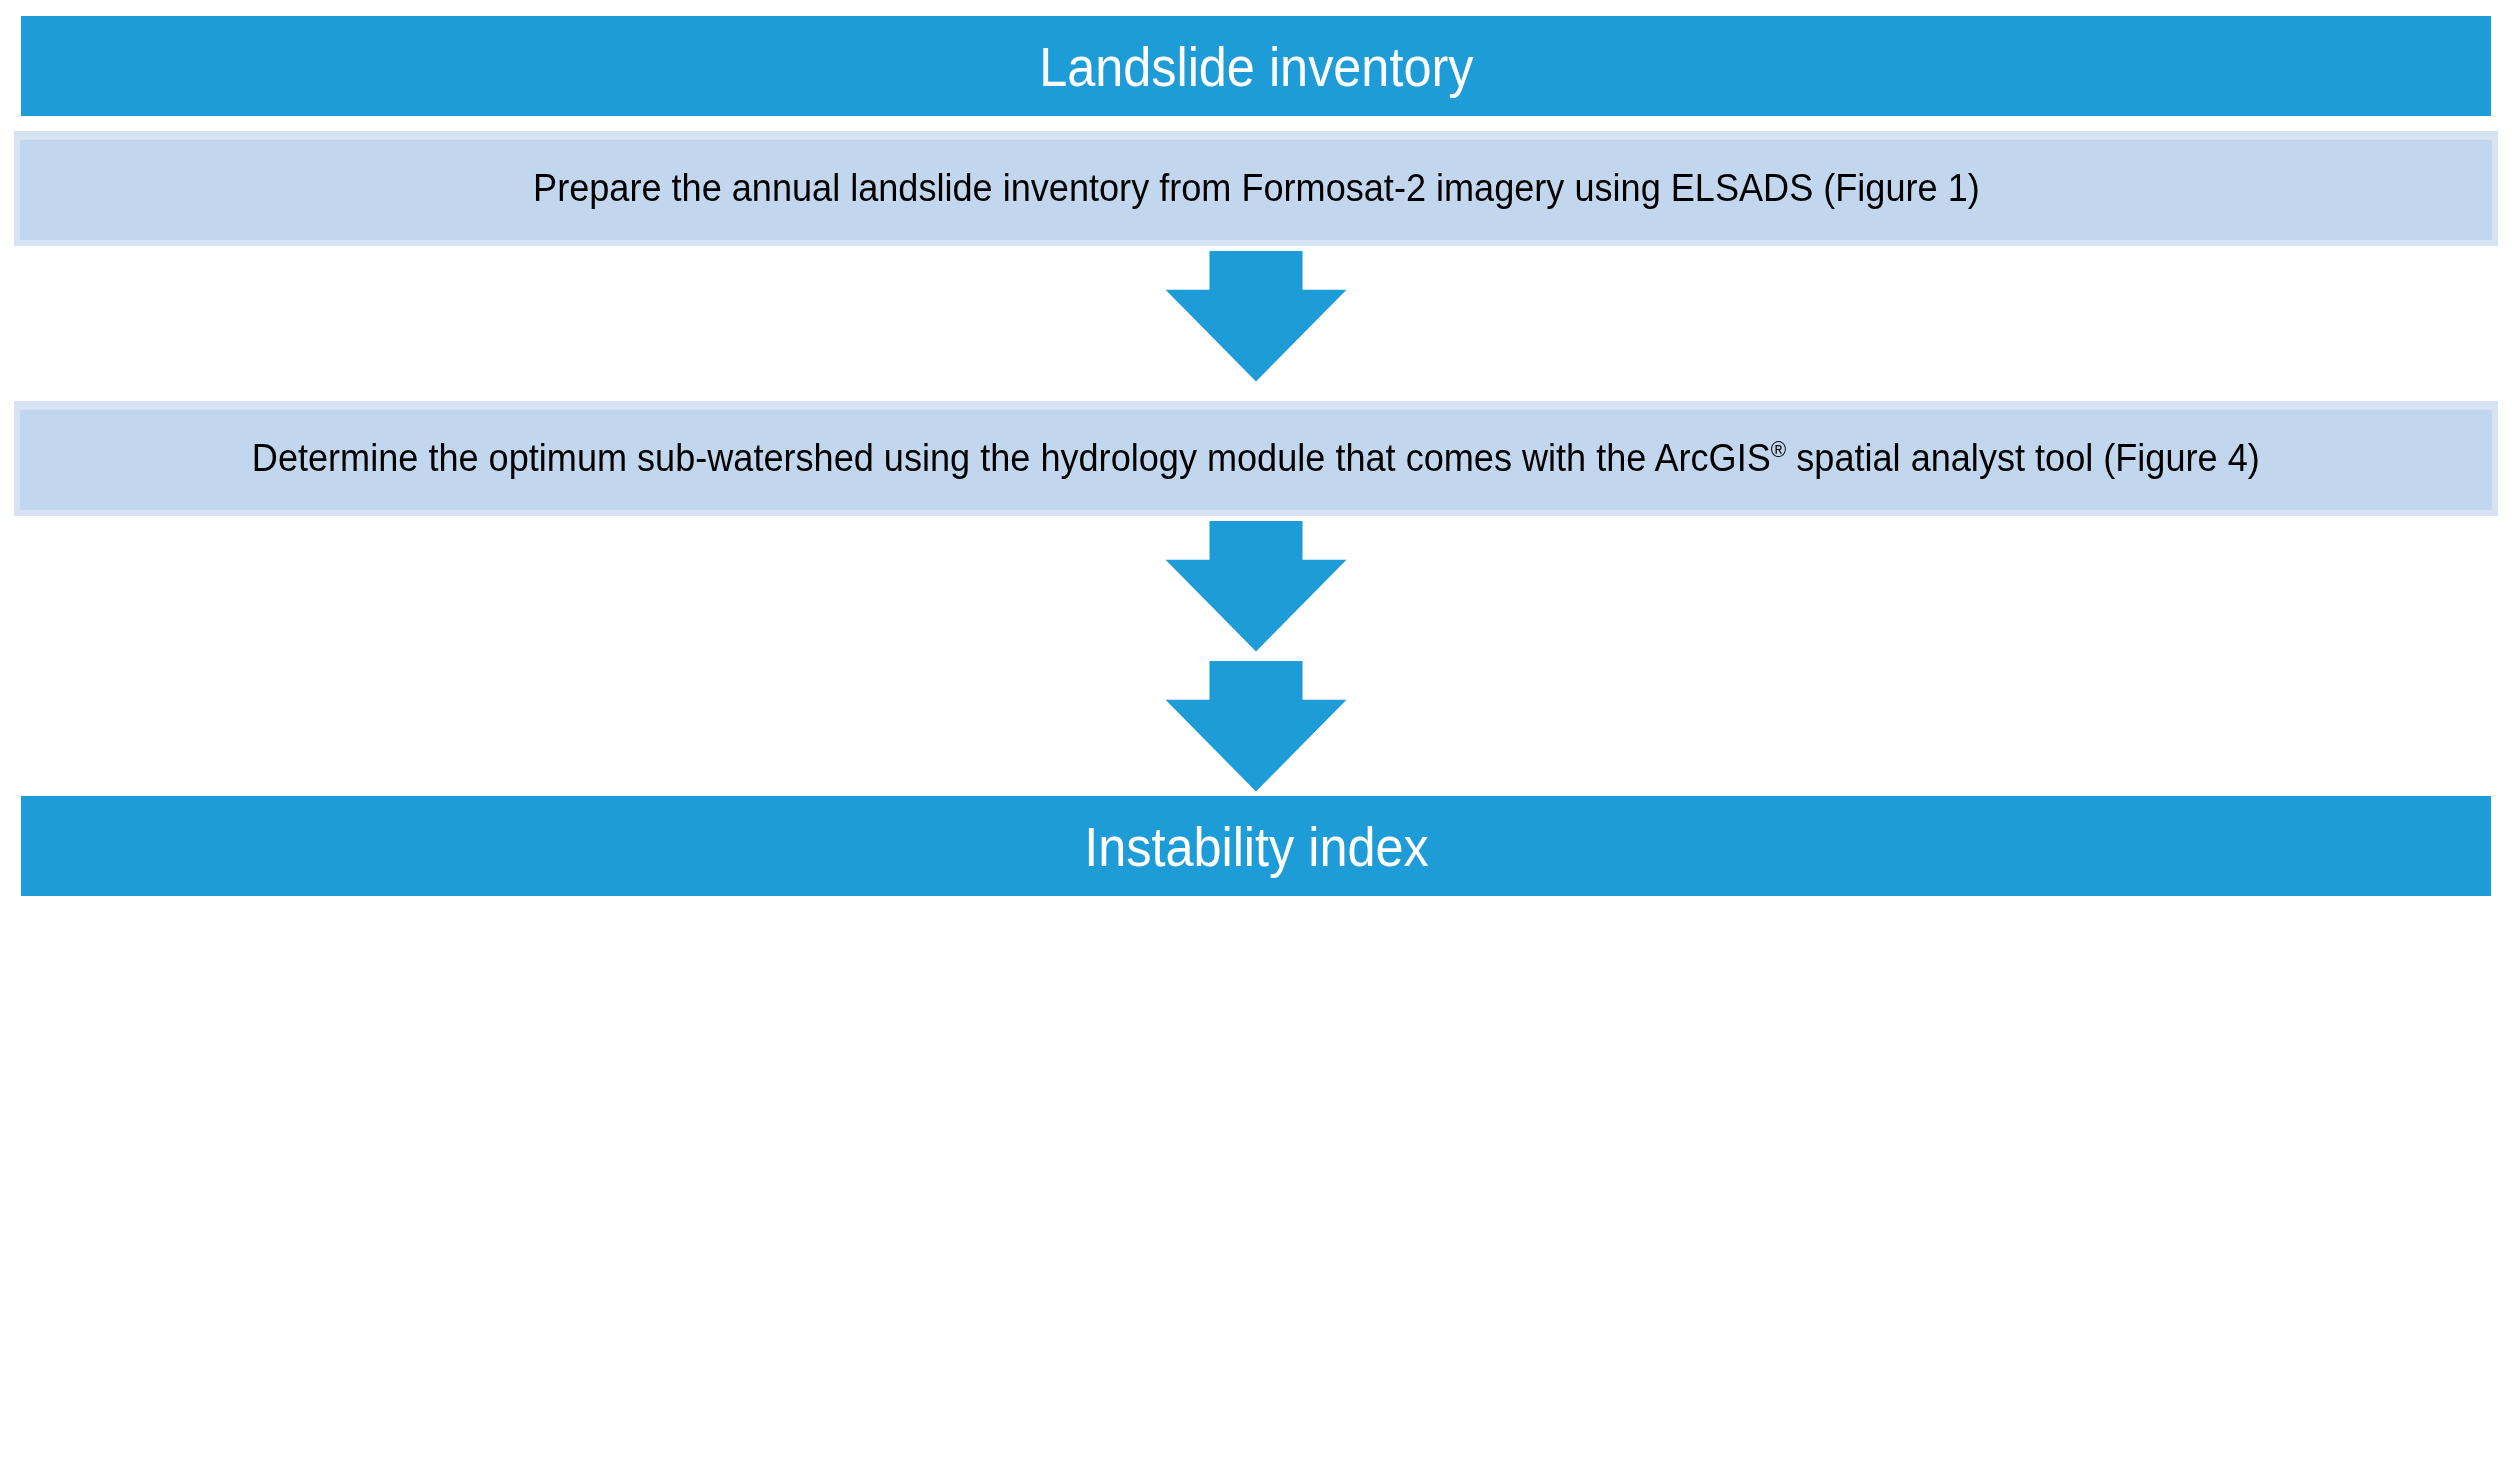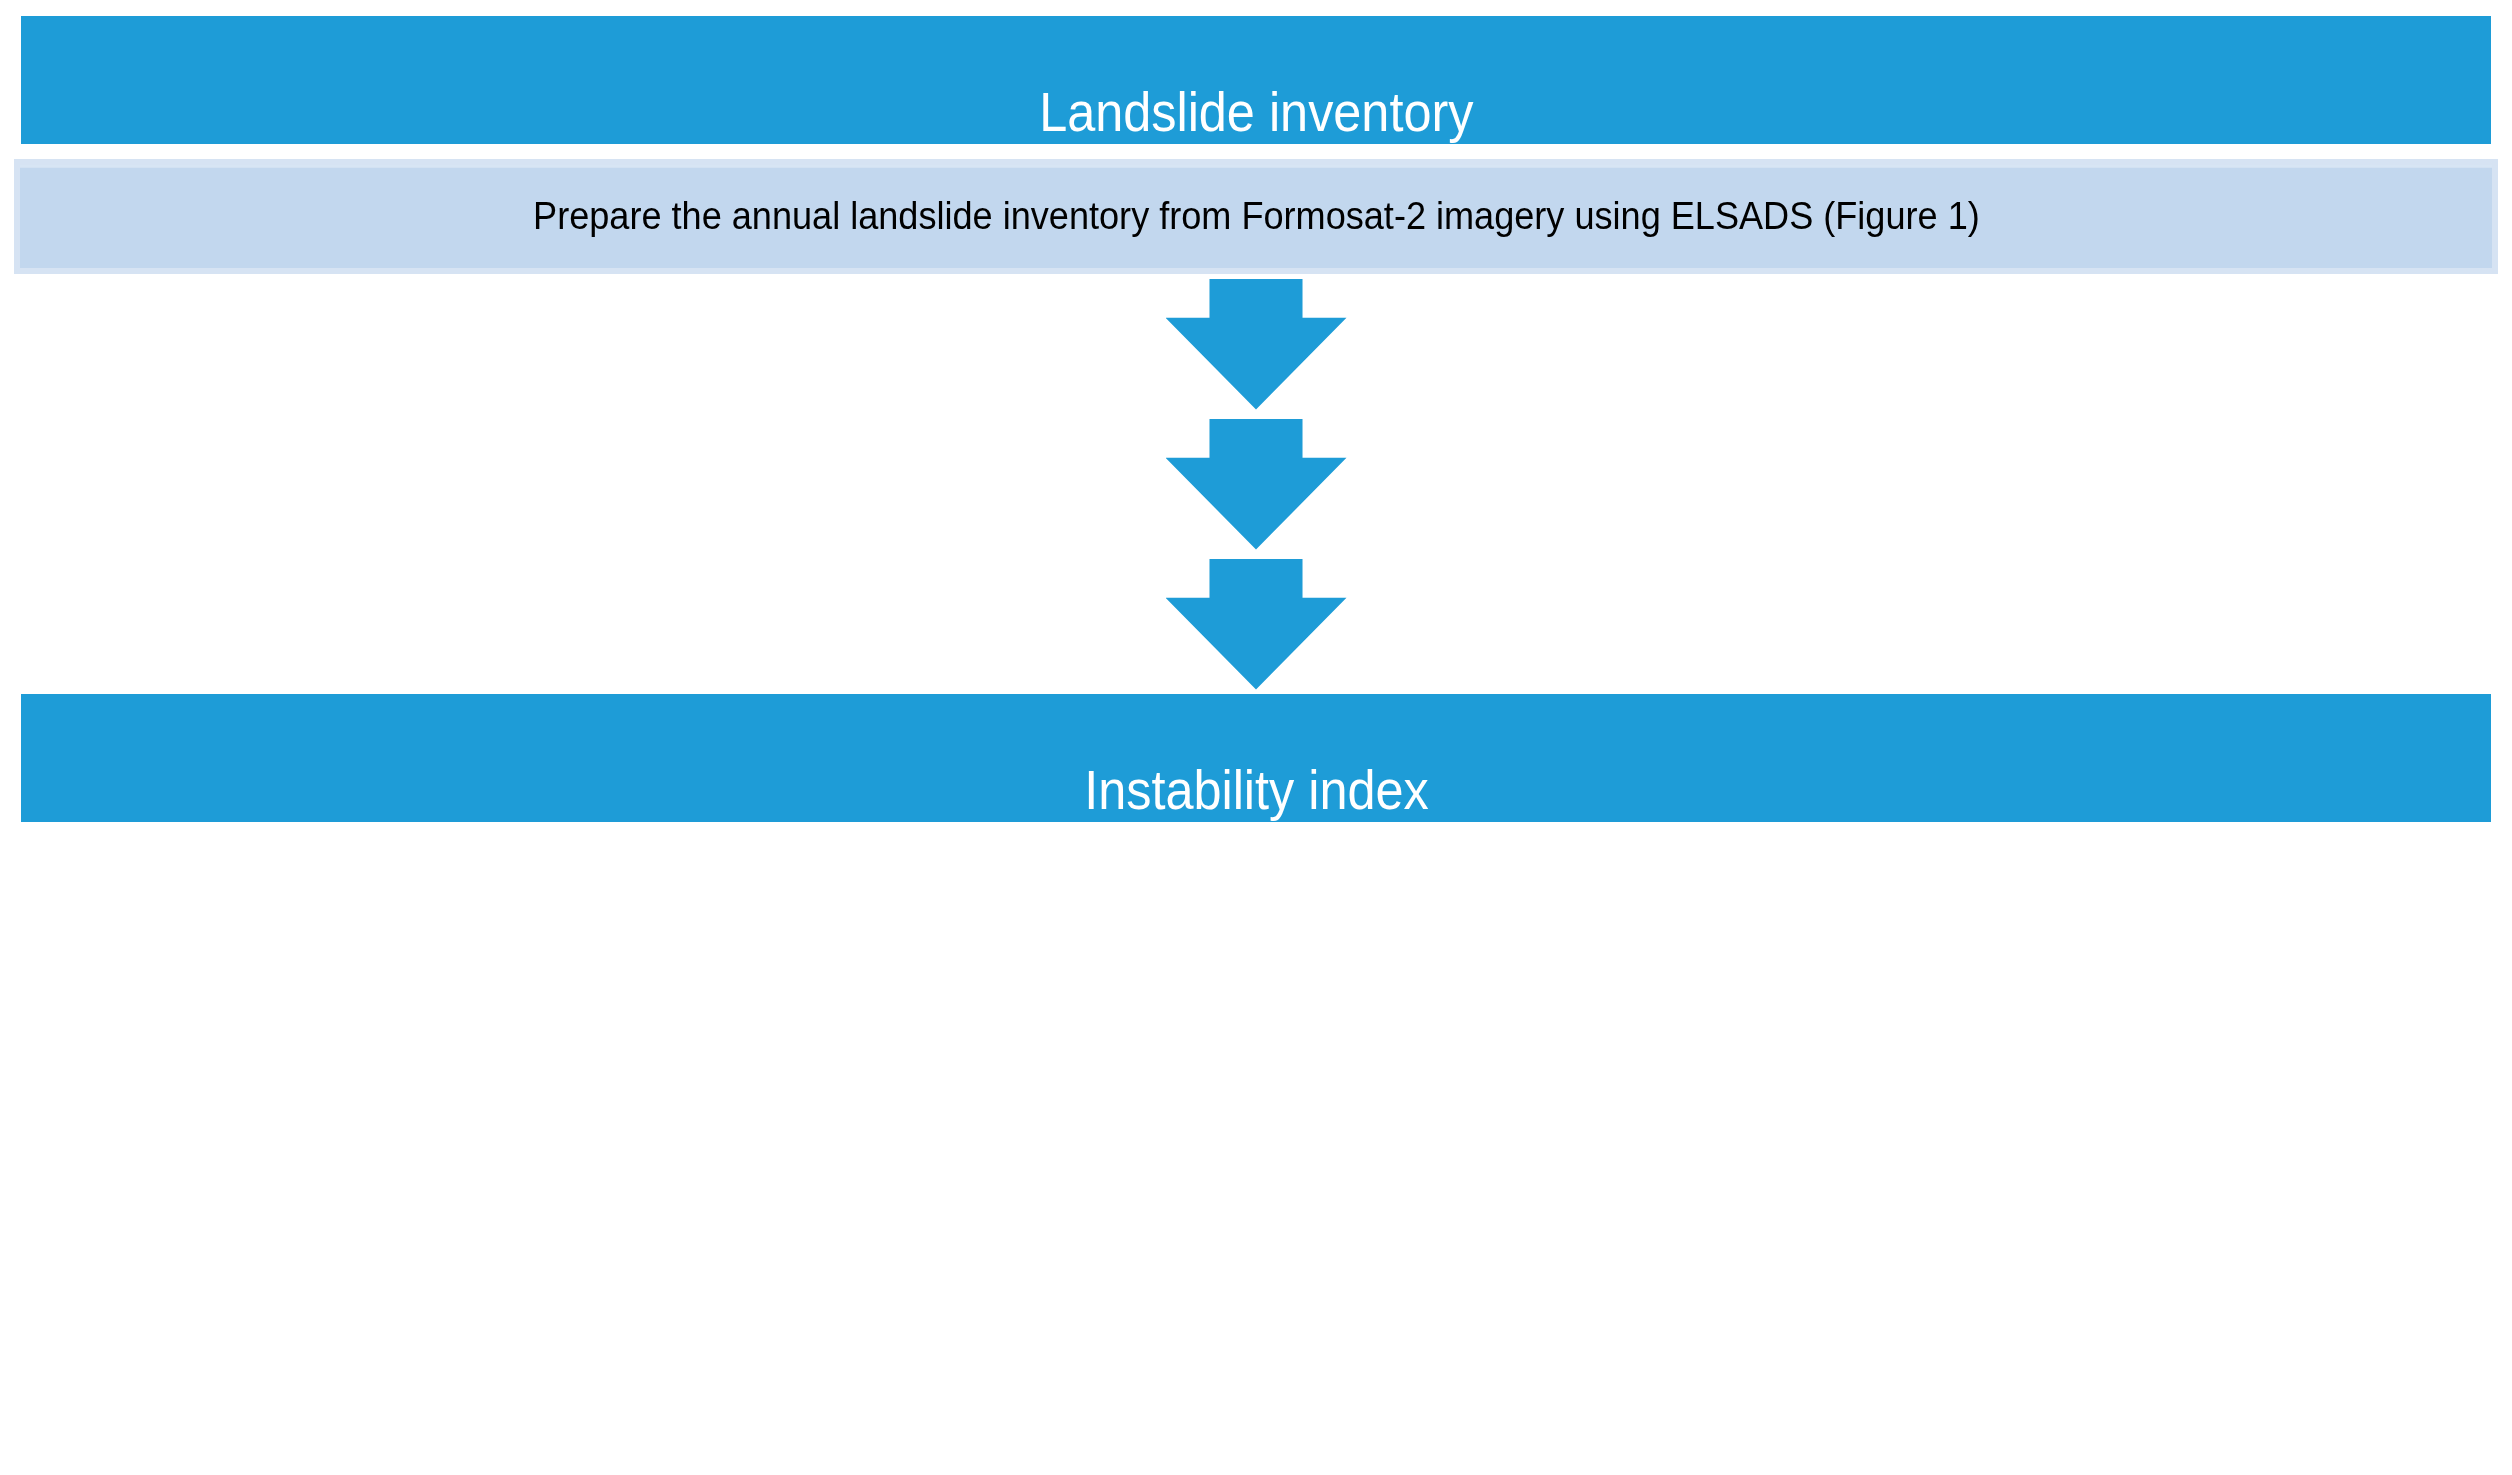--- a/index.html
+++ b/index.html
@@ -14,24 +14,24 @@
     overflow: hidden;
   }
   .diagram {
     width: 2470px;
     margin: 0 auto;
     padding-top: 16px;
     box-sizing: border-box;
   }
   .step { width: 100%; }
   .bar {
-    height: 128px;
+    height: 100px;
     background: var(--header-blue, #1E9CD7);
     display: flex;
-    align-items: flex-end;
+    align-items: center;
     justify-content: center;
   }
   .bar-text {
     color: var(--header-text, #FFFFFF);
     font-size: 56px;
     font-weight: 400;
     white-space: nowrap;
     transform: scaleX(0.90);
     transform-origin: center;
   }
@@ -83,20 +83,23 @@
     <div class="box">
       <span class="box-text">Prepare the annual landslide inventory from Formosat-2 imagery using ELSADS (Figure 1)</span>
     </div>
   </section>
 
   <div class="arrow-row">
     <div class="down-arrow"></div>
   </div>
 
   <section class="step">
+    <div class="box">
+      <span class="box-text"><span>Determine the optimum sub-watershed using the hydrology module that comes with the ArcGIS</span><sup>®</sup><span> spatial analyst tool (Figure 4)</span></span>
+    </div>
   </section>
 
   <div class="arrow-row">
     <div class="down-arrow"></div>
   </div>
 
 
   <div class="arrow-row">
     <div class="down-arrow"></div>
   </div>

